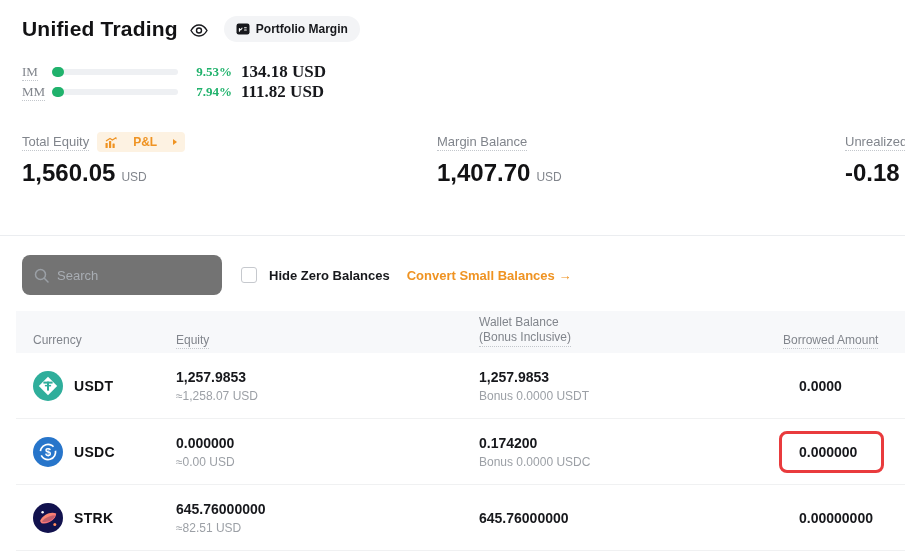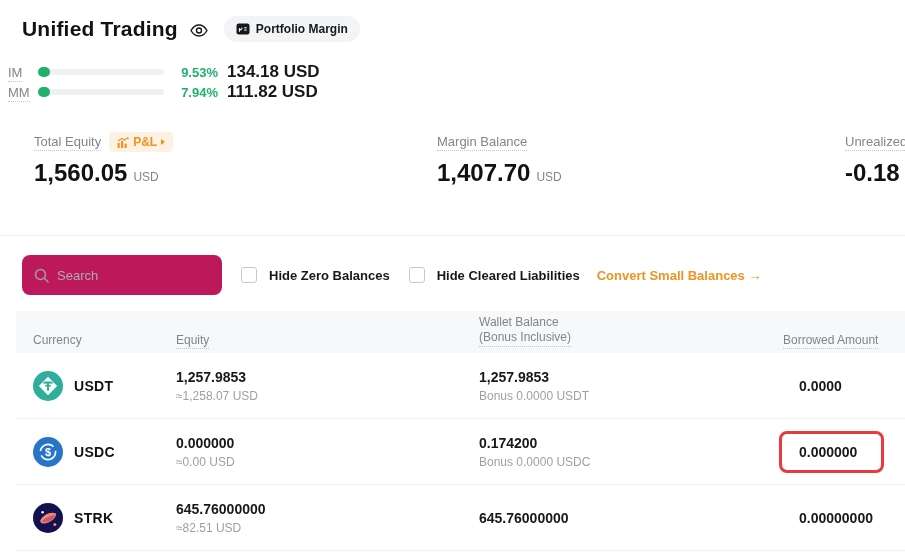--- a/index.html
+++ b/index.html
@@ -7,47 +7,47 @@
     color:#121214; font-family:"Liberation Sans","DejaVu Sans",sans-serif; position:relative; }
 
   
   .title-row { display:flex; align-items:center; gap:12px; margin:14px 0 0 22px; height:30px; }
   .page-title { font-size:21px; font-weight:700; letter-spacing:.2px; }
   .eye-btn { display:flex; align-items:center; margin-top:3px; cursor:pointer; }
   .pm-badge { display:flex; align-items:center; gap:6px; background:#f3f4f6; border-radius:15px;
     padding:6px 12px; font-size:12px; font-weight:700; color:#17181c; margin-left:4px; cursor:pointer; }
 
   
-  .risk-block { margin:18px 0 0 8px; }
+  .risk-block { margin:18px 0 0 22px;font-family:Liberation Serif, serif; }
   .risk-row { display:flex; align-items:center; height:20px; }
   .risk-label { width:30px; font-size:13px; color:#81858c; }
   .dotted { border-bottom:1px dotted #c3c7cc; padding-bottom:1px; }
   .risk-bar { position:relative; width:126px; height:6px; background:#eef0f3; border-radius:3px; margin-right:8px; }
   .risk-dot { position:absolute; left:0; top:-2px; width:12px; height:10px; border-radius:5px; background:#20b26c; }
   .risk-pct { width:46px; text-align:right; font-size:13px; font-weight:700; color:#20b26c; margin-right:9px; }
   .risk-amt { font-size:17px; font-weight:600; color:#17181c; }
 
   
   .summary { position:relative; margin-top:31px; height:58px; }
   .sum-col { position:absolute; top:0; white-space:nowrap; }
-  .sum-col.c1 { left:34px; } .sum-col.c2 { left:437px; } .sum-col.c3 { left:845px; }
+  .sum-col.c1 { left:22px; } .sum-col.c2 { left:437px; } .sum-col.c3 { left:845px; }
   .sum-label { display:flex; align-items:center; gap:8px; height:18px; font-size:13px; color:#81858c; }
   .sum-value { margin-top:8px; font-size:24px; font-weight:700; display:flex; align-items:baseline; gap:6px; }
   .sum-unit { font-size:12px; font-weight:400; color:#81858c; }
-  .pnl-badge { display:flex; align-items:center; gap:4px; background:#fdf2e2; border-radius:4px;
+  .pnl-badge { display:flex; align-items:center; gap:16px; background:#fdf2e2; border-radius:4px;
     padding:3px 8px; font-size:12px; font-weight:700; color:#ef9322; cursor:pointer; }
   .caret-right { width:0; height:0; border-left:4px solid #ef9322;
     border-top:3.5px solid transparent; border-bottom:3.5px solid transparent; }
 
   .divider { margin-top:44px; height:1px; background:#ebedf0; width:905px; }
 
   
   .filter-row { display:flex; align-items:center; margin:19px 0 0 22px; gap:19px; }
   .search-box { display:flex; align-items:center; gap:8px; width:200px; height:40px;
-    background:#be185d; border-radius:8px; padding:0 12px; }
+    background:#737373; border-radius:8px; padding:0 12px; }
   .search-box input { border:none; background:transparent; outline:none; font-size:13px;
     color:#121214; width:150px; font-family:inherit; }
   .search-box input::placeholder { color:#a8adb3; }
   .checkbox-group { display:flex; align-items:center; gap:12px; font-size:13px; font-weight:600;
     color:#17181c; cursor:pointer; }
   .checkbox { width:16px; height:16px; border:1px solid #c6c9ce; border-radius:3px; background:#fff; }
   .convert-link { font-size:13px; font-weight:700; color:#ef9322; cursor:pointer; margin-left:-2px; }
 
   
   .asset-table { margin:16px 0 0 16px; width:889px; }
@@ -162,24 +162,20 @@
           <circle cx="6.5" cy="6.5" r="5" fill="none" stroke="#9ba0a6" stroke-width="1.5"></circle>
           <line x1="10.3" y1="10.3" x2="14" y2="14" stroke="#9ba0a6" stroke-width="1.5" stroke-linecap="round"></line>
         </svg>
     </span>
     <input type="text" placeholder="Search" style="">
   </div>
   <div class="checkbox-group">
     <span class="checkbox"></span>
     <span>Hide Zero Balances</span>
   </div>
-  <div class="checkbox-group">
-    <span class="checkbox"></span>
-    <span>Hide Cleared Liabilities</span>
-  </div>
   <span class="convert-link">Convert Small Balances →</span>
 </div>
 
 <div class="asset-table">
   <div class="thead">
     <span>Currency</span>
     <span><span class="dotted">Equity</span></span>
     <span class="th-wallet">
       <span>Wallet Balance</span>
       <span class="dotted">(Bonus Inclusive)</span>

